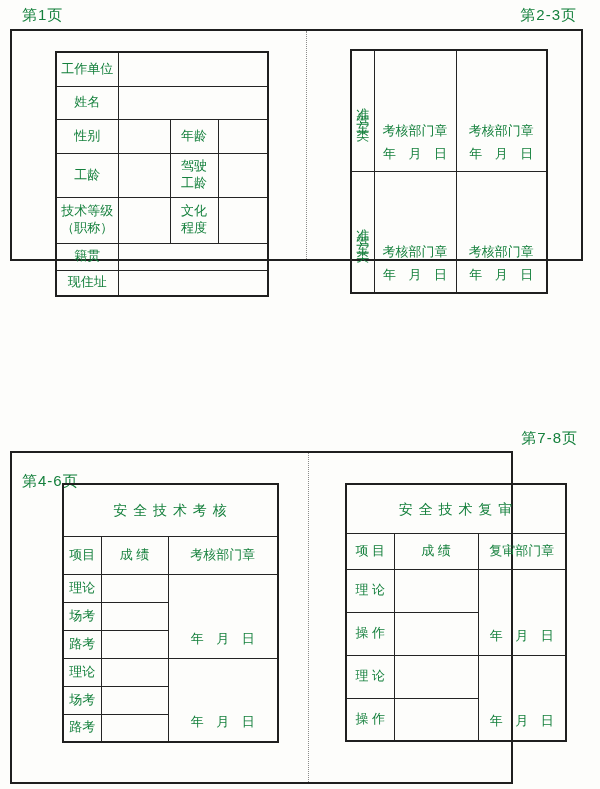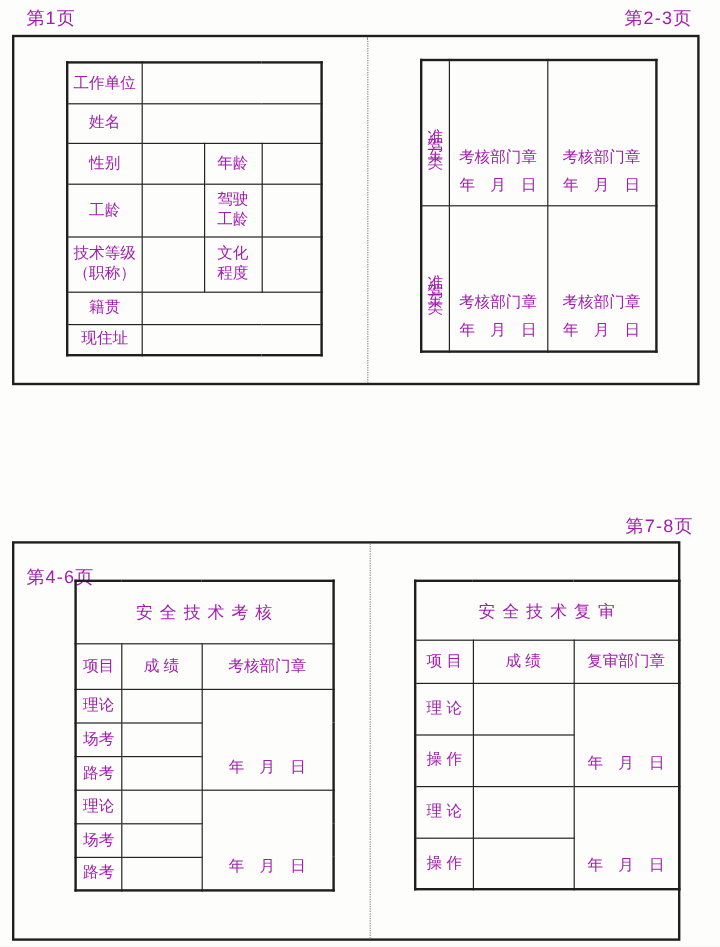--- a/index.html
+++ b/index.html
@@ -2,21 +2,21 @@
 <html><head>
 <meta charset="utf-8">
 <style>
   * { margin: 0; padding: 0; box-sizing: border-box; }
   html, body { background: #e8e8e8; }
   #canvas {
     position: relative;
     width: 600px; height: 789px;
     background: #fdfdfb;
     font-family: "Liberation Sans", "DejaVu Sans", sans-serif;
-    color: #a21caf;
+    color: #15803d;
     overflow: hidden;
   }
   .page-label {
     position: absolute;
     font-size: 15px;
     letter-spacing: 1px;
     font-weight: 500;
     white-space: nowrap;
   }
   .spread {
@@ -61,26 +61,26 @@
     padding: 4px 0;
   }
   .vert-text {
     writing-mode: vertical-rl;
     text-orientation: upright;
     letter-spacing: 7px;
     margin: 0 auto;
     line-height: 1;
   }
   
-  #spread-top { left: 10px; top: 29px; width: 573px; height: 292px; }
+  #spread-top { left: 10px; top: 29px; width: 573px; height: 232px; }
   #fold-top { left: 294px; }
   #info-table { left: 43px; top: 20px; width: 212px; height: 244px; }
   #vehicle-table { left: 338px; top: 18px; width: 196px; height: 243px; }
   
-  #spread-bottom { left: 10px; top: 451px; width: 557px; height: 333px; }
+  #spread-bottom { left: 10px; top: 451px; width: 503px; height: 333px; }
   #fold-bottom { left: 296px; }
   #exam-table { left: 50px; top: 30px; width: 215px; height: 260px; }
   #review-table { left: 333px; top: 30px; width: 220px; height: 259px; }
   
   .h34 { height: 34px; } .h33 { height: 33px; } .h44 { height: 44px; }
   .h46 { height: 46px; padding-left: 34px; } .h27 { height: 27px; padding-left: 40px; } .h26 { height: 26px; }
   .h121 { height: 121px; } .h122 { height: 122px; }
   .h52 { height: 52px; } .h38 { height: 38px; } .h28 { height: 28px; }
   .h49 { height: 49px; } .h36 { height: 36px; } .h43 { height: 43px; }
   #lbl-p1 { left: 22px; top: 6px; }

